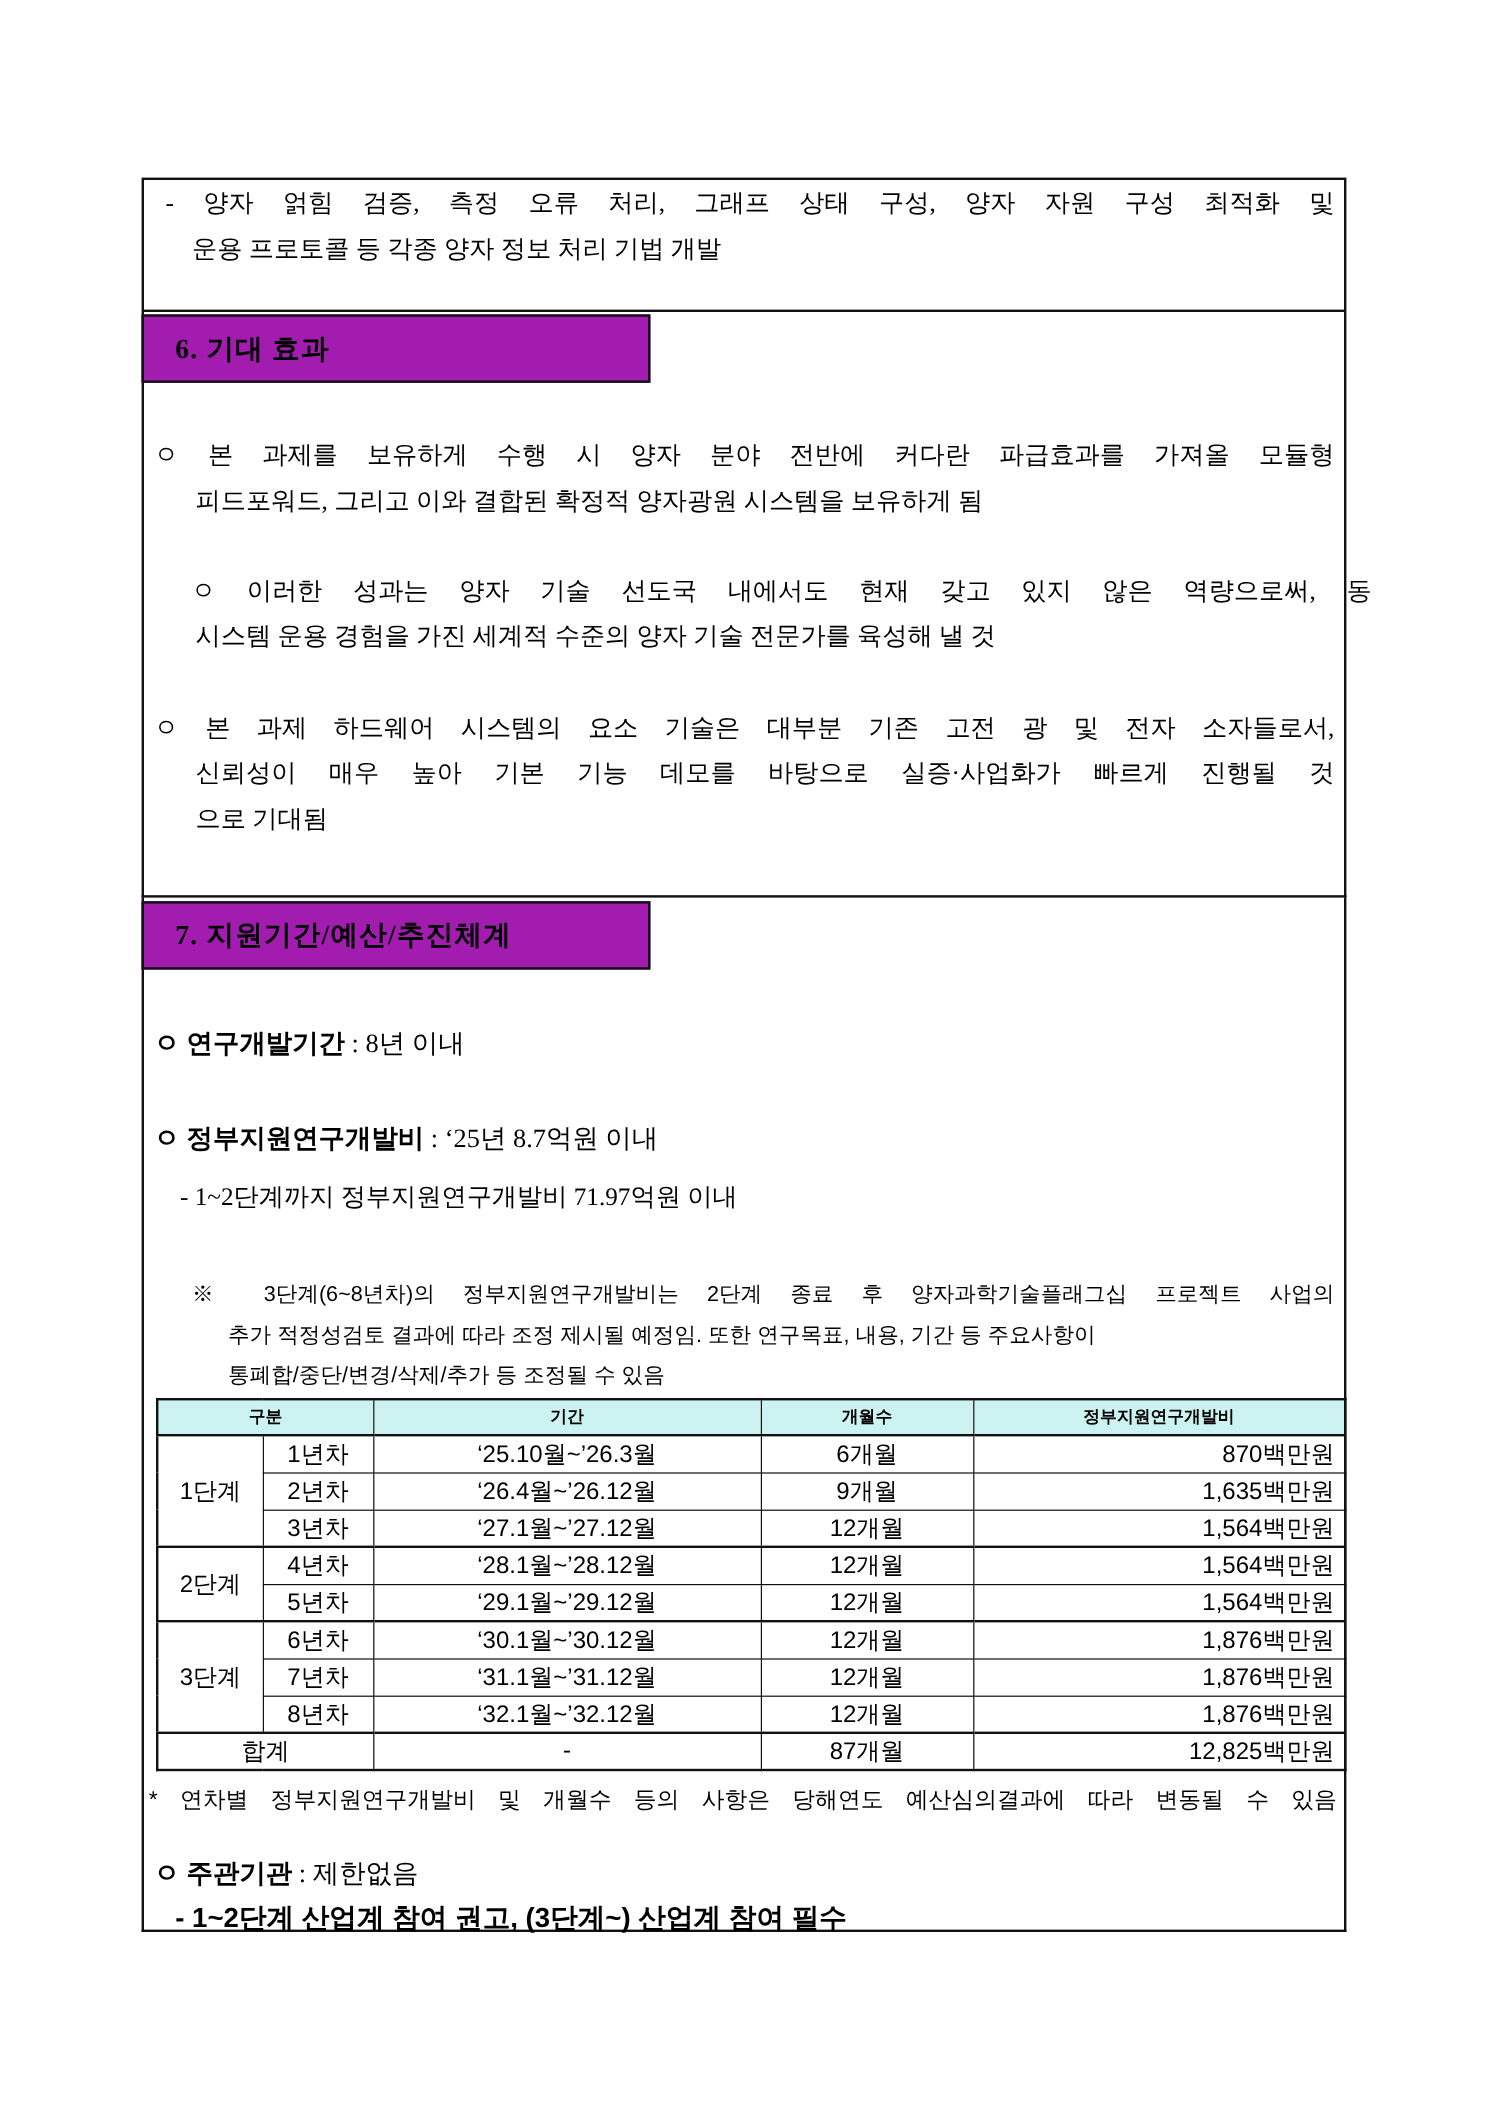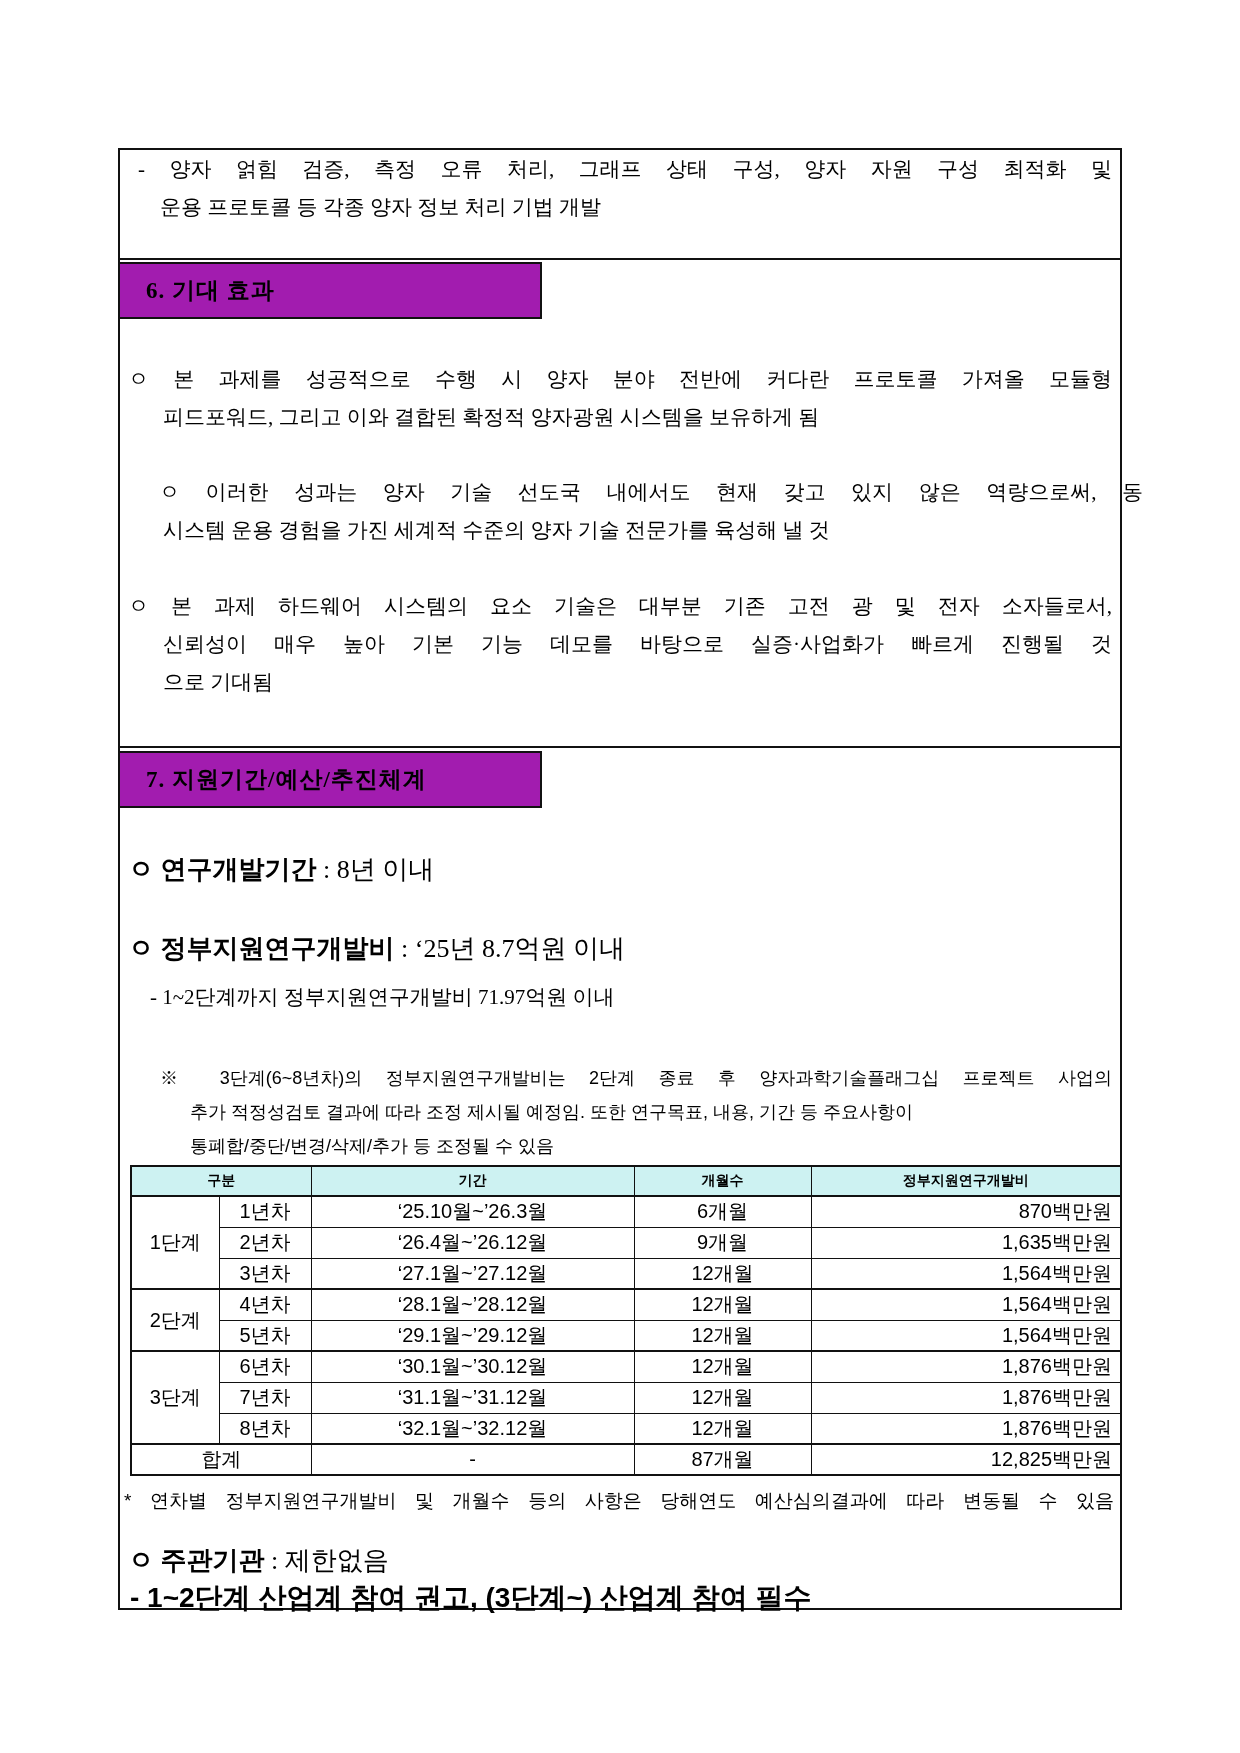--- a/index.html
+++ b/index.html
@@ -25,21 +25,21 @@
     display:flex; align-items:center; padding-left:26px;
     font-weight:bold; font-size:23px; letter-spacing:1px;
   }
   #sec6-header { top:262px; }
   #sec7-header { top:751px;text-align:right; }
 
   
   .tline { position:absolute; font-size:21px; line-height:38px; white-space:nowrap; }
   .just  { white-space:normal; text-align:justify; text-align-last:justify; word-break:keep-all; }
   .b     { font-weight:bold; }
-  .sz22  { font-size:26px;text-align:right; }
+  .sz22  { font-size:22px;text-align:right; }
   .sans  { font-family:"Liberation Sans", sans-serif; }
 
   .note  { font-size:18px; line-height:34px; font-family:"Liberation Sans", sans-serif; }
 
   
   #budget-table {
     position:absolute; left:130px; top:1165px; width:990px;
     border-collapse:collapse; table-layout:fixed;
     font-family:"Liberation Sans", sans-serif; font-size:20px;
   }
@@ -71,21 +71,21 @@
 
   <div class="cbox" id="box-top"></div>
   <div class="tline just" style="top:150px; left:138px; width:974px;">- 양자 얽힘 검증, 측정 오류 처리, 그래프 상태 구성, 양자 자원 구성 최적화 및</div>
   <div class="tline" style="top:188px; left:160px;">운용 프로토콜 등 각종 양자 정보 처리 기법 개발</div>
 
   <div class="cbox" id="box-sec6"></div>
   <div class="sec-header" id="sec6-header">
     <span>6. 기대 효과</span>
   </div>
 
-  <div class="tline just" style="top:360px; left:128px; width:984px;">ㅇ 본 과제를 성공적으로 수행 시 양자 분야 전반에 커다란 프로토콜 가져올 모듈형</div>
+  <div class="tline just" style="top:360px; left:128px; width:984px;">ㅇ 본 과제를 보유하게 수행 시 양자 분야 전반에 커다란 파급효과를 가져올 모듈형</div>
   <div class="tline" style="top:398px; left:163px;">피드포워드, 그리고 이와 결합된 확정적 양자광원 시스템을 보유하게 됨</div>
 
   <div class="tline just" style="top:473px; left:144px; width:984px;margin-left:15px;">ㅇ 이러한 성과는 양자 기술 선도국 내에서도 현재 갖고 있지 않은 역량으로써, 동</div>
   <div class="tline" style="top:511px; left:163px;">시스템 운용 경험을 가진 세계적 수준의 양자 기술 전문가를 육성해 낼 것</div>
 
   <div class="tline just" style="top:587px; left:128px; width:984px;">ㅇ 본 과제 하드웨어 시스템의 요소 기술은 대부분 기존 고전 광 및 전자 소자들로서,</div>
   <div class="tline just" style="top:625px; left:163px; width:949px;">신뢰성이 매우 높아 기본 기능 데모를 바탕으로 실증·사업화가 빠르게 진행될 것</div>
   <div class="tline" style="top:663px; left:163px;">으로 기대됨</div>
 
   <div class="cbox" id="box-sec7"></div>
@@ -180,16 +180,16 @@
       <td class="amount">12,825백만원</td>
     </tr>
   </tbody>
     </table>
 
   <div class="footnote" style="top:1486px; left:124px; width:990px; text-align:justify; text-align-last:justify; word-break:keep-all;">* 연차별 정부지원연구개발비 및 개월수 등의 사항은 당해연도 예산심의결과에 따라 변동될 수 있음</div>
 
   <div class="tline sz22" style="top:1542px; left:128px;">
     <span class="b">ㅇ 주관기관</span><span> : 제한없음</span>
   </div>
-  <div class="tline b sans" style="top:1579px; left:130px; font-size:28px;">- 1~2단계 산업계 참여 권고, (3단계~) 산업계 참여 필수</div>
+  <div class="tline b sans" style="top:1579px; left:146px; font-size:23px;">- 1~2단계 산업계 참여 권고, (3단계~) 산업계 참여 필수</div>
 
 
 </div>
 
 </body></html>

